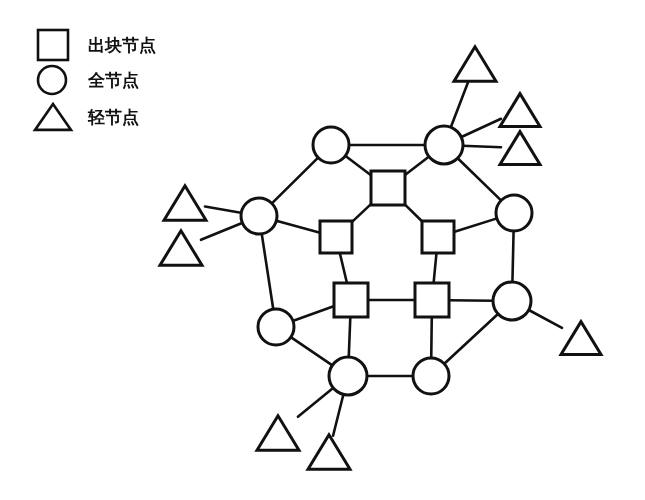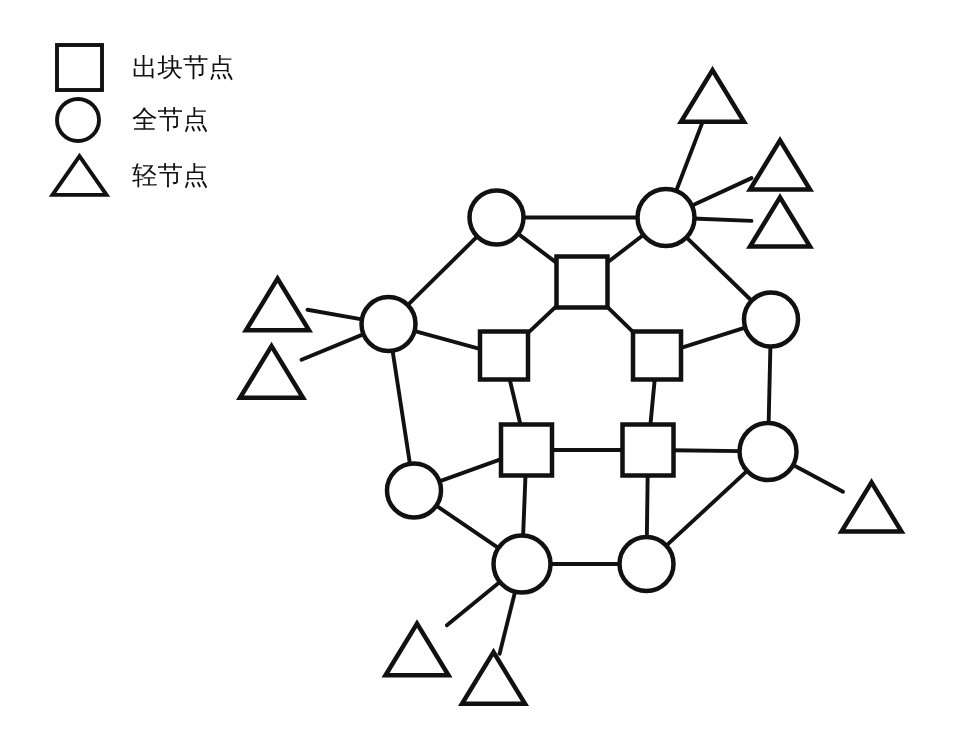--- a/index.html
+++ b/index.html
@@ -13,20 +13,21 @@
     position: relative;
     overflow: hidden;
     font-family: "DejaVu Sans", "Liberation Sans", sans-serif;
   }
   #root {
     position: absolute;
     left: 0;
     top: 0;
     width: 645px;
     height: 500px;
+    font-weight: bold;
   }
   svg.canvas {
     position: absolute;
     left: 0;
     top: 0;
     width: 645px;
     height: 500px;
     display: block;
   }
   .edge {

